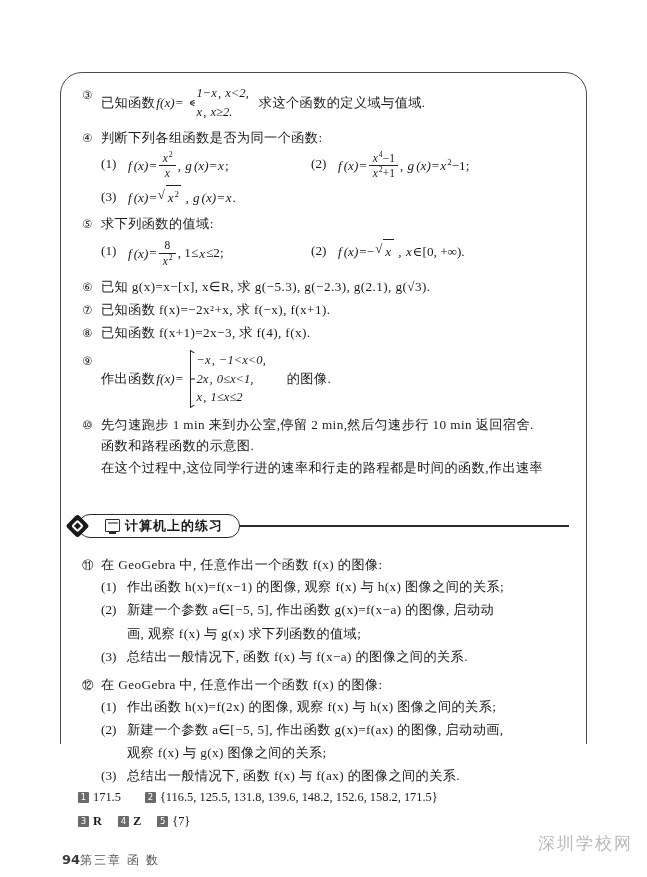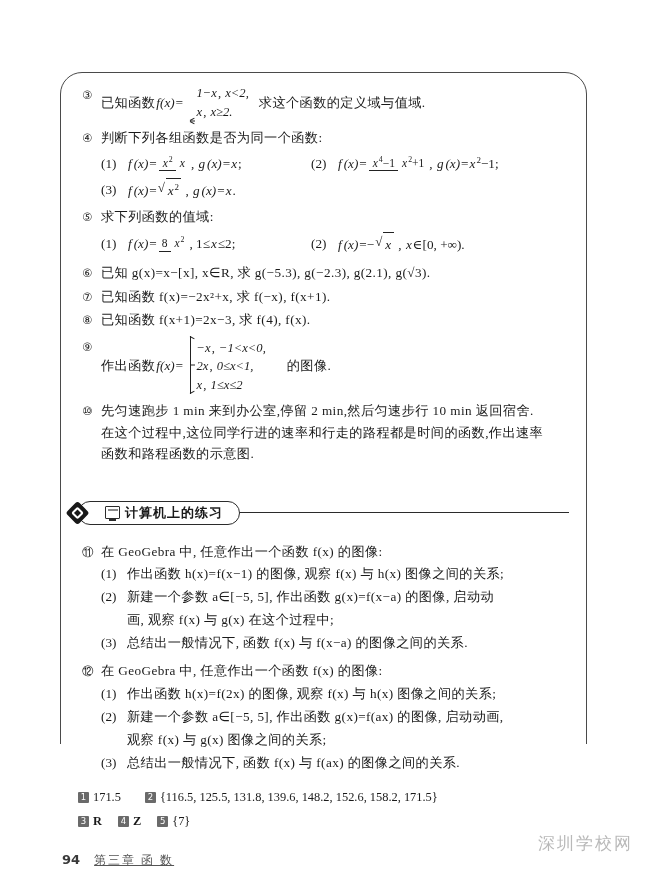--- a/index.html
+++ b/index.html
@@ -49,31 +49,31 @@
   .cn{font-family:Liberation Serif, serif;letter-spacing:.4px;}
   .mth{font-family:"Liberation Serif","DejaVu Serif",serif;font-style:italic;padding:0 1px;}
   .subitem{display:flex;align-items:flex-start;font-size:13.2px;line-height:1.75;}
   .sublabel{flex:0 0 26px;font-family:"Liberation Serif",serif;}
   .subbody{flex:1 1 auto;}
   .two-col{display:flex;}
   .two-col .c1{width:210px;flex:0 0 210px;}
   .two-col .c2{flex:1 1 auto;}
 
   
-  .frac{display:inline-flex;flex-direction:row;vertical-align:middle;
+  .frac{display:inline-flex;flex-direction:column;vertical-align:middle;
         text-align:center;margin:0 2px;position:relative;top:-1px;}
   .frac .num{border-bottom:1px solid #222;padding:0 3px;font-size:11.5px;line-height:1.25;}
   .frac .den{padding:0 3px;font-size:11.5px;line-height:1.3;}
   sup{font-size:.68em;vertical-align:super;line-height:0;}
   .rad{display:inline-block;position:relative;padding-left:8px;margin:0 1px;}
   .rad:before{content:"√";position:absolute;left:0;top:-1px;font-size:13px;}
   .rad .rb{border-top:1px solid #222;padding:0 2px 0 1px;display:inline-block;}
 
   
-  .pw{display:inline-flex;align-items:flex-end;vertical-align:middle;margin:0 2px;}
+  .pw{display:inline-flex;align-items:center;vertical-align:middle;margin:0 2px;}
   .brace{
     font-size:13px;line-height:1;
     display:inline-block;
     width:9px;
     position:relative;
   }
   .brace:before{
     content:"";position:absolute;left:3px;top:0;bottom:0;width:1px;background:#222;
   }
   .brace:after{
@@ -152,21 +152,21 @@
   .ansgap.sm{width:16px;}
   .bold-up{font-weight:bold;font-family:"Liberation Serif",serif;}
 
   
   #footer{
     position:absolute;left:62px;top:852px;
     display:flex;align-items:baseline;
     font-size:12px;
   }
   #page-num{font-weight:bold;font-size:13px;font-family:"DejaVu Sans",sans-serif;color:#3a3a3a;}
-  #chapter{margin-left:14px;letter-spacing:2px;color:#555;font-size:12px;text-decoration:underline;}
+  #chapter{margin-left:0;letter-spacing:2px;color:#555;font-size:12px;}
   #watermark{
     position:absolute;right:14px;top:832px;
     font-size:17px;letter-spacing:2px;color:#b9b9b9;
     font-family:"Liberation Serif","DejaVu Serif",serif;
   }
   .nw{white-space:nowrap;}
 </style>
 </head>
 <body>
 
@@ -295,22 +295,22 @@
         </span>
         <span class="cn pw-tail" style="margin-left:18px;">的图像.</span>
       </span>
     </div>
   </div>
 
   <div class="item" style="margin-top:6px;">
     <div class="marker">⑩</div>
     <div class="body">
       <div class="cn nw">先匀速跑步 1 min 来到办公室,停留 2 min,然后匀速步行 10 min 返回宿舍.</div>
+      <div class="cn nw">函数和路程函数的示意图.</div>
       <div class="cn nw">在这个过程中,这位同学行进的速率和行走的路程都是时间的函数,作出速率</div>
-      <div class="cn nw">函数和路程函数的示意图.</div>
     </div>
   </div>
 
   <div id="sec-head">
     <div class="pill">
       <span class="diamond"></span>
       <span class="mini-mon">
           <i></i>
         </span>
       <span>计算机上的练习</span>
@@ -323,21 +323,21 @@
     <div class="body">
       <div class="cn">在 GeoGebra 中, 任意作出一个函数 f(x) 的图像:</div>
       <div class="subitem">
         <span class="sublabel">(1)</span>
         <span class="subbody cn">作出函数 h(x)=f(x−1) 的图像, 观察 f(x) 与 h(x) 图像之间的关系;</span>
       </div>
       <div class="subitem">
         <span class="sublabel">(2)</span>
         <span class="subbody">
           <span class="cn">新建一个参数 a∈[−5, 5], 作出函数 g(x)=f(x−a) 的图像, 启动动</span><br>
-          <span class="cn">画, 观察 f(x) 与 g(x) 在这个过程中;</span>
+          <span class="cn">画, 观察 f(x) 与 g(x) 求下列函数的值域;</span>
         </span>
       </div>
       <div class="subitem">
         <span class="sublabel">(3)</span>
         <span class="subbody cn">总结出一般情况下, 函数 f(x) 与 f(x−a) 的图像之间的关系.</span>
       </div>
     </div>
   </div>
 
   <div class="item" style="margin-top:6px;">

